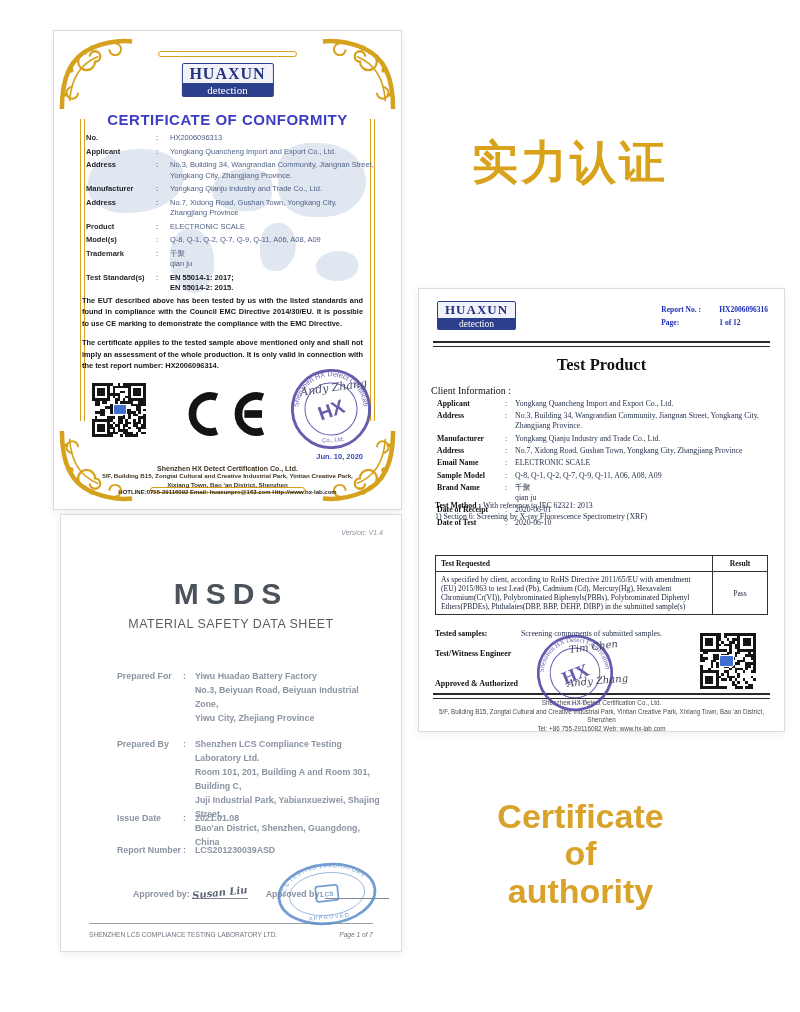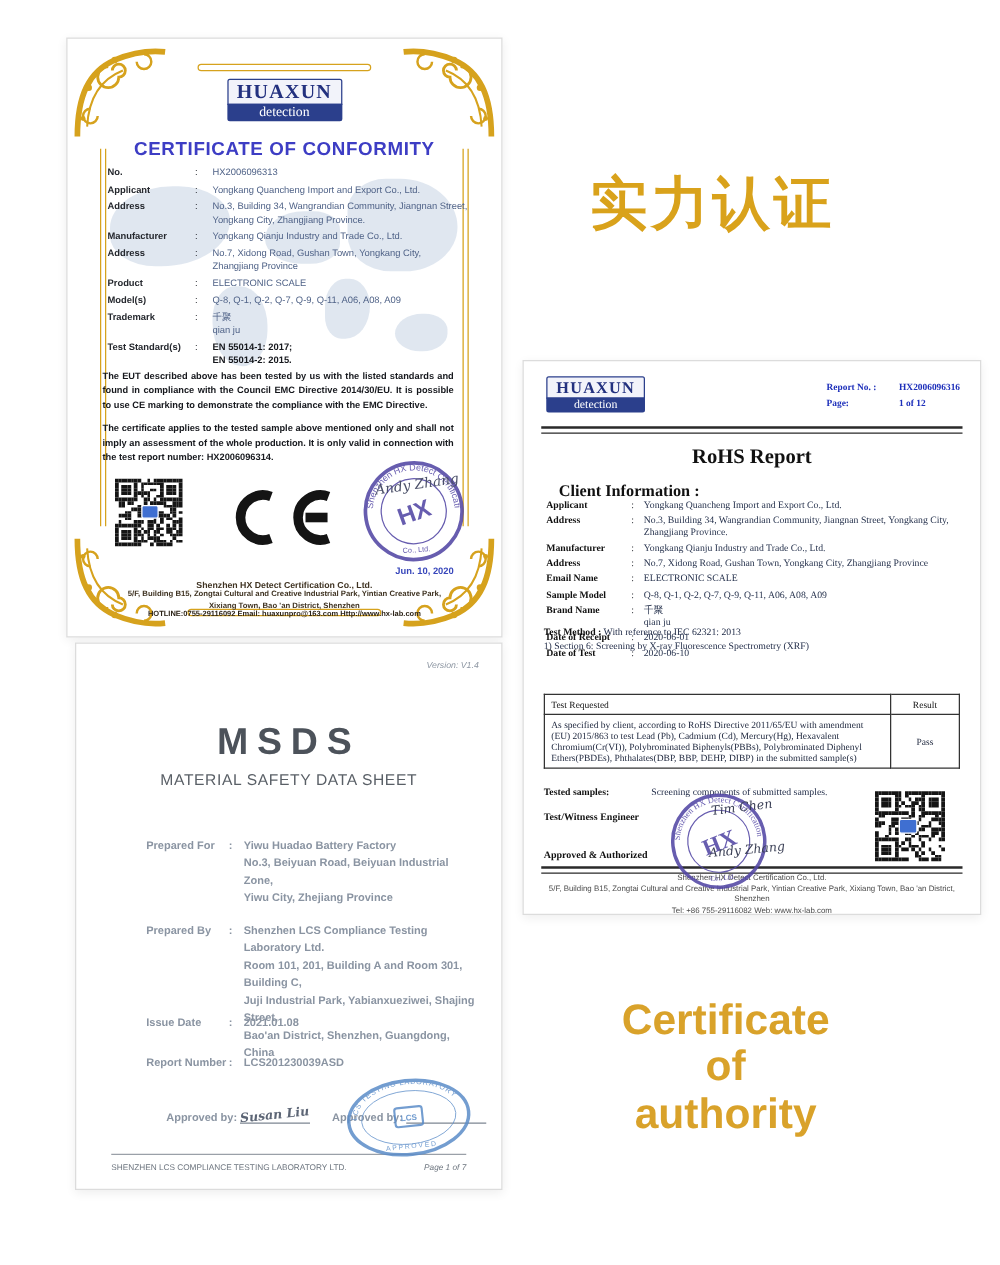--- a/index.html
+++ b/index.html
@@ -77,31 +77,31 @@
   #report{left:418px;top:288px;width:365px;height:442px;font-family:"Liberation Serif",serif;}
   #report .hx-logo{position:absolute;left:18px;top:12px;}
   #report .hx-logo .l1{font-size:13px;line-height:16px;}
   #report .hx-logo .l2{font-size:9.5px;line-height:12px;}
   .rep-meta{position:absolute;right:16px;top:16px;font-size:7.5px;color:#1d2fba;font-weight:bold;z-index:2;}
   .rep-meta .rm{display:flex;margin-bottom:4px;}
   .rep-meta .rml{width:58px;}
   .rule-double{position:absolute;left:14px;right:14px;height:3px;border-top:2px solid #2a2a2a;border-bottom:1px solid #2a2a2a;}
   .rd-top{top:52px;} .rd-bot{top:404px;}
   .rep-title{position:absolute;left:0;right:0;top:66px;text-align:center;font-weight:bold;font-size:16.5px;color:#111;}
-  .rep-client{position:absolute;left:28px;top:96px;font-weight:bold;font-size:13px;color:#111;}
+  .rep-client{position:absolute;left:12px;top:96px;font-weight:normal;font-size:10px;color:#111;}
   #report .fields{left:18px;right:16px;top:110px;}
   #report .frow{font-size:7.8px;line-height:9.8px;margin-bottom:2.6px;}
   #report .frow .fl{width:68px;color:#111;}
   #report .frow .fc{width:10px;}
   #report .frow .fv{color:#26324d;}
   .method{position:absolute;left:16px;right:16px;top:211px;font-size:7.8px;line-height:11px;color:#1c2744;}
   .method .tm-label{font-weight:bold;color:#111;}
   .rep-table{position:absolute;left:16px;right:16px;top:266px;border-collapse:collapse;z-index:2;}
   .rep-table th,.rep-table td{border:1px solid #333;font-size:7.6px;padding:3px 5px;color:#20293f;}
-  .rep-table th{text-align:left;font-weight:normal;color:#111;}
+  .rep-table th{text-align:left;font-weight:bold;color:#111;}
   .rep-table .res{width:44px;text-align:center;}
   .tested{position:absolute;left:16px;right:16px;top:340px;font-size:7.8px;color:#1c2744;display:flex;}
   .tested .tl{font-weight:bold;color:#111;width:86px;flex:none;}
   .rep-signrow{position:absolute;left:16px;font-size:8px;font-weight:bold;color:#111;z-index:2;}
   .rs1{top:360px;} .rs2{top:390px;}
   #report .sig-eng{left:150px;top:352px;font-size:10px;transform:rotate(-7deg);}
   #report .sig-app{left:148px;top:386px;font-size:10px;transform:rotate(-5deg);}
   #report .stamp{left:116px;top:344px;width:80px;height:80px;color:#5347a5;transform:rotate(-6deg);}
   #report .qr{right:28px;top:344px;width:56px;height:56px;}
   #report .qr-logo{right:50px;top:366px;width:13px;height:10px;}
@@ -746,21 +746,21 @@
           <span class="rml">Report No. :</span>
           <span>HX2006096316</span>
         </div>
       <div class="rm">
           <span class="rml">Page:</span>
           <span>1 of 12</span>
         </div>
     </div>
     <span class="rule-double rd-top"></span>
 
-    <div class="rep-title">RoHS Report</div>
+    <div class="rep-title">Test Product</div>
     <div class="rep-client">Client Information :</div>
 
     <div class="fields">
       <div class="frow">
           <span class="fl">Applicant</span>
           <span class="fc">:</span>
           <span class="fv">Yongkang Quancheng Import and Export Co., Ltd.</span>
         </div>
       <div class="frow">
           <span class="fl">Address</span>

